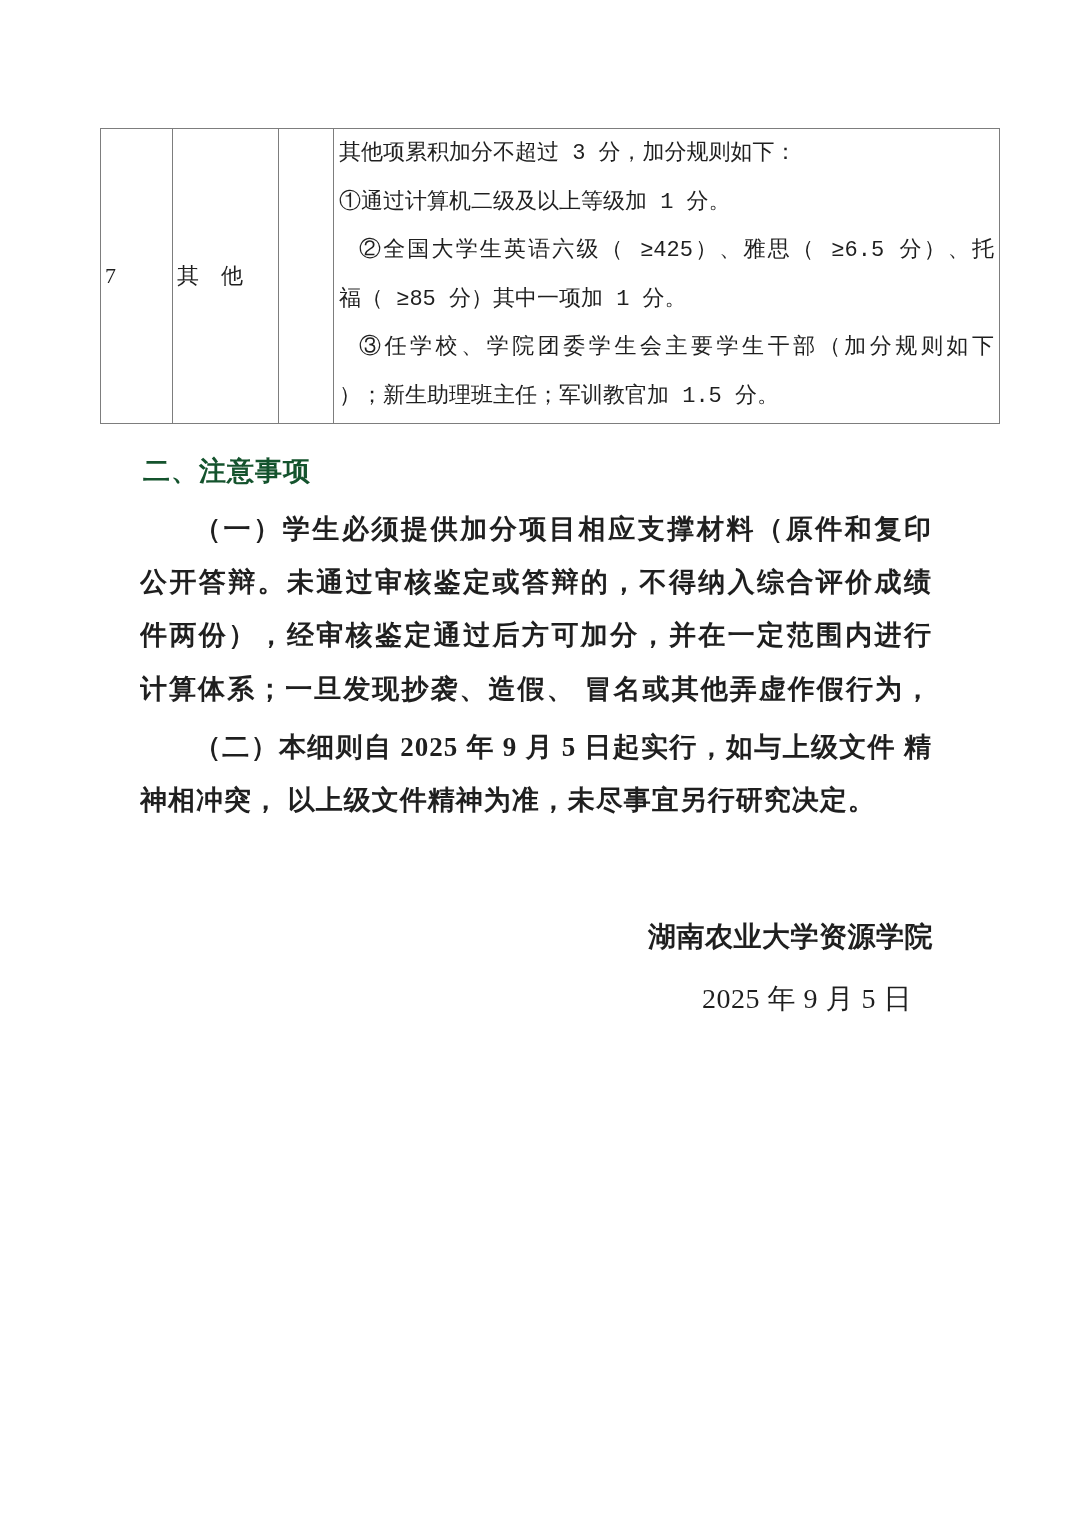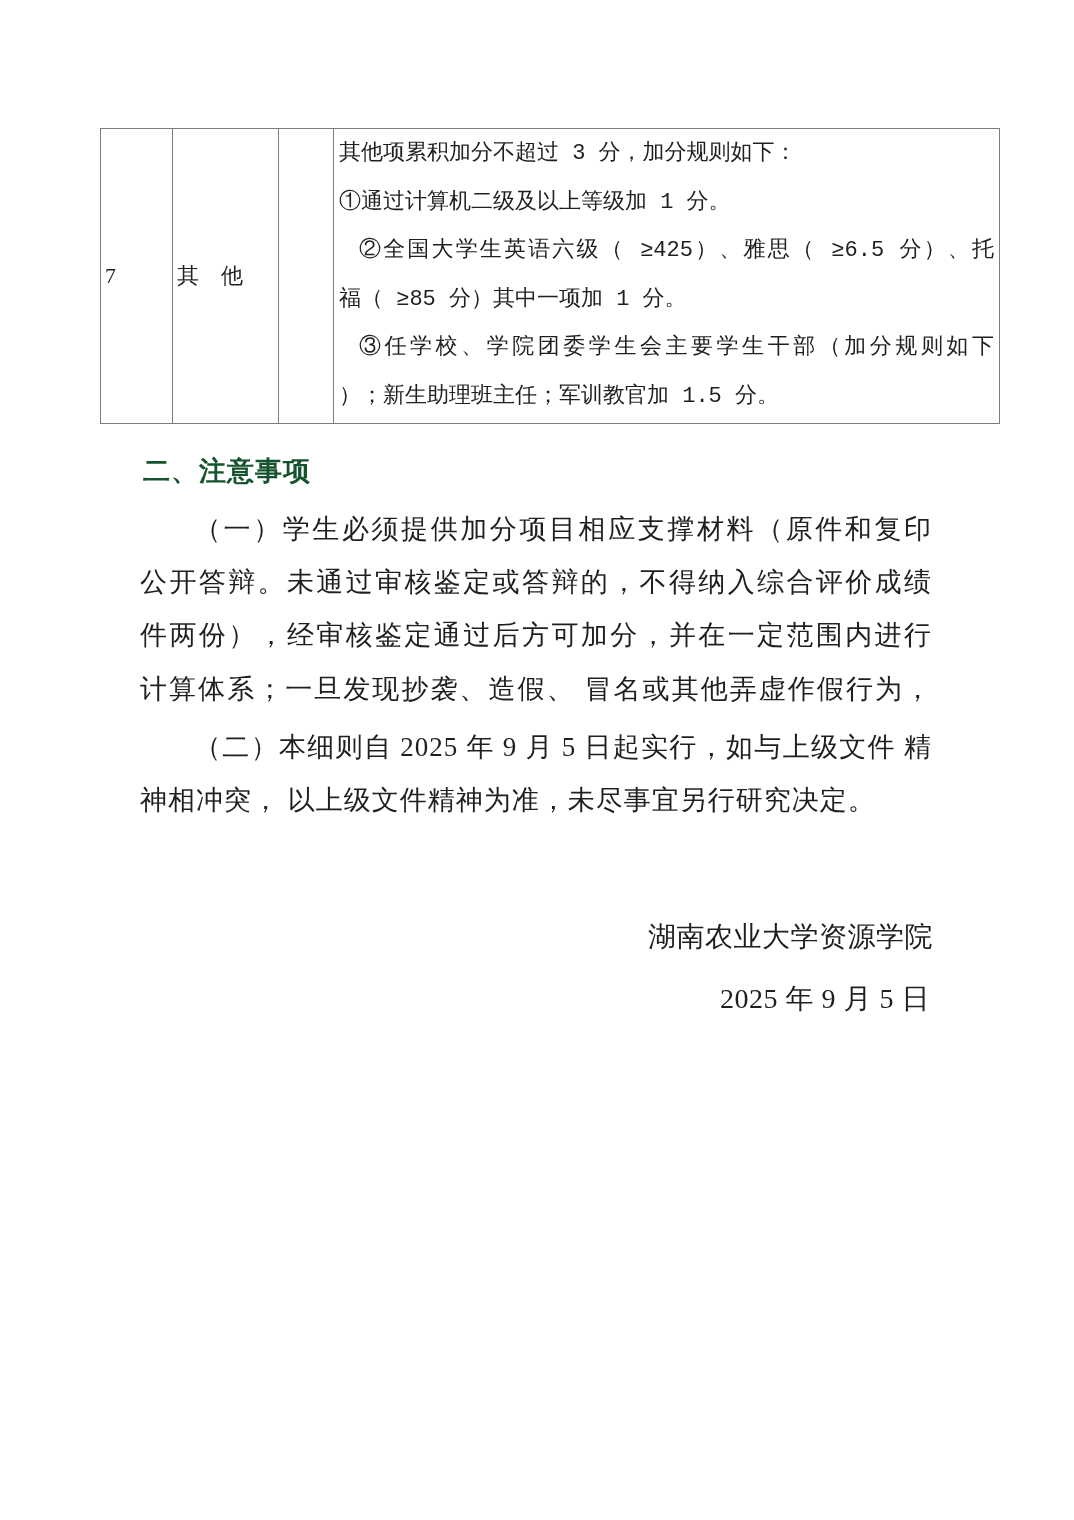--- a/index.html
+++ b/index.html
@@ -70,20 +70,21 @@
     top: 503px;
     width: 792px;
     font-size: 27px;
     letter-spacing: 1px;
     color: #1f1f1f;
   }
   .body-line {
     line-height: 53.2px;
     overflow: hidden;
     text-align: left;
+    font-weight: bold;
   }
   .body-line.just {
     text-align: justify;
     text-align-last: justify;
   }
   .body-line.indent {
     text-indent: 54px;
   }
   .para-2 {
     margin-top: 5px;
@@ -91,25 +92,26 @@
 
   
   .sig-org {
     position: absolute;
     top: 910px;
     right: 141px;
     font-size: 28px;
     letter-spacing: 0.5px;
     line-height: 53px;
     color: #1f1f1f;
+    font-weight: bold;
   }
   .sig-date {
     position: absolute;
     top: 972px;
-    right: 144px;
+    right: 162px;
     font-size: 28px;
     letter-spacing: 0.5px;
     line-height: 53px;
     color: #1f1f1f;
   }
 </style>
 </head>
 <body>
 
 <div class="page">

